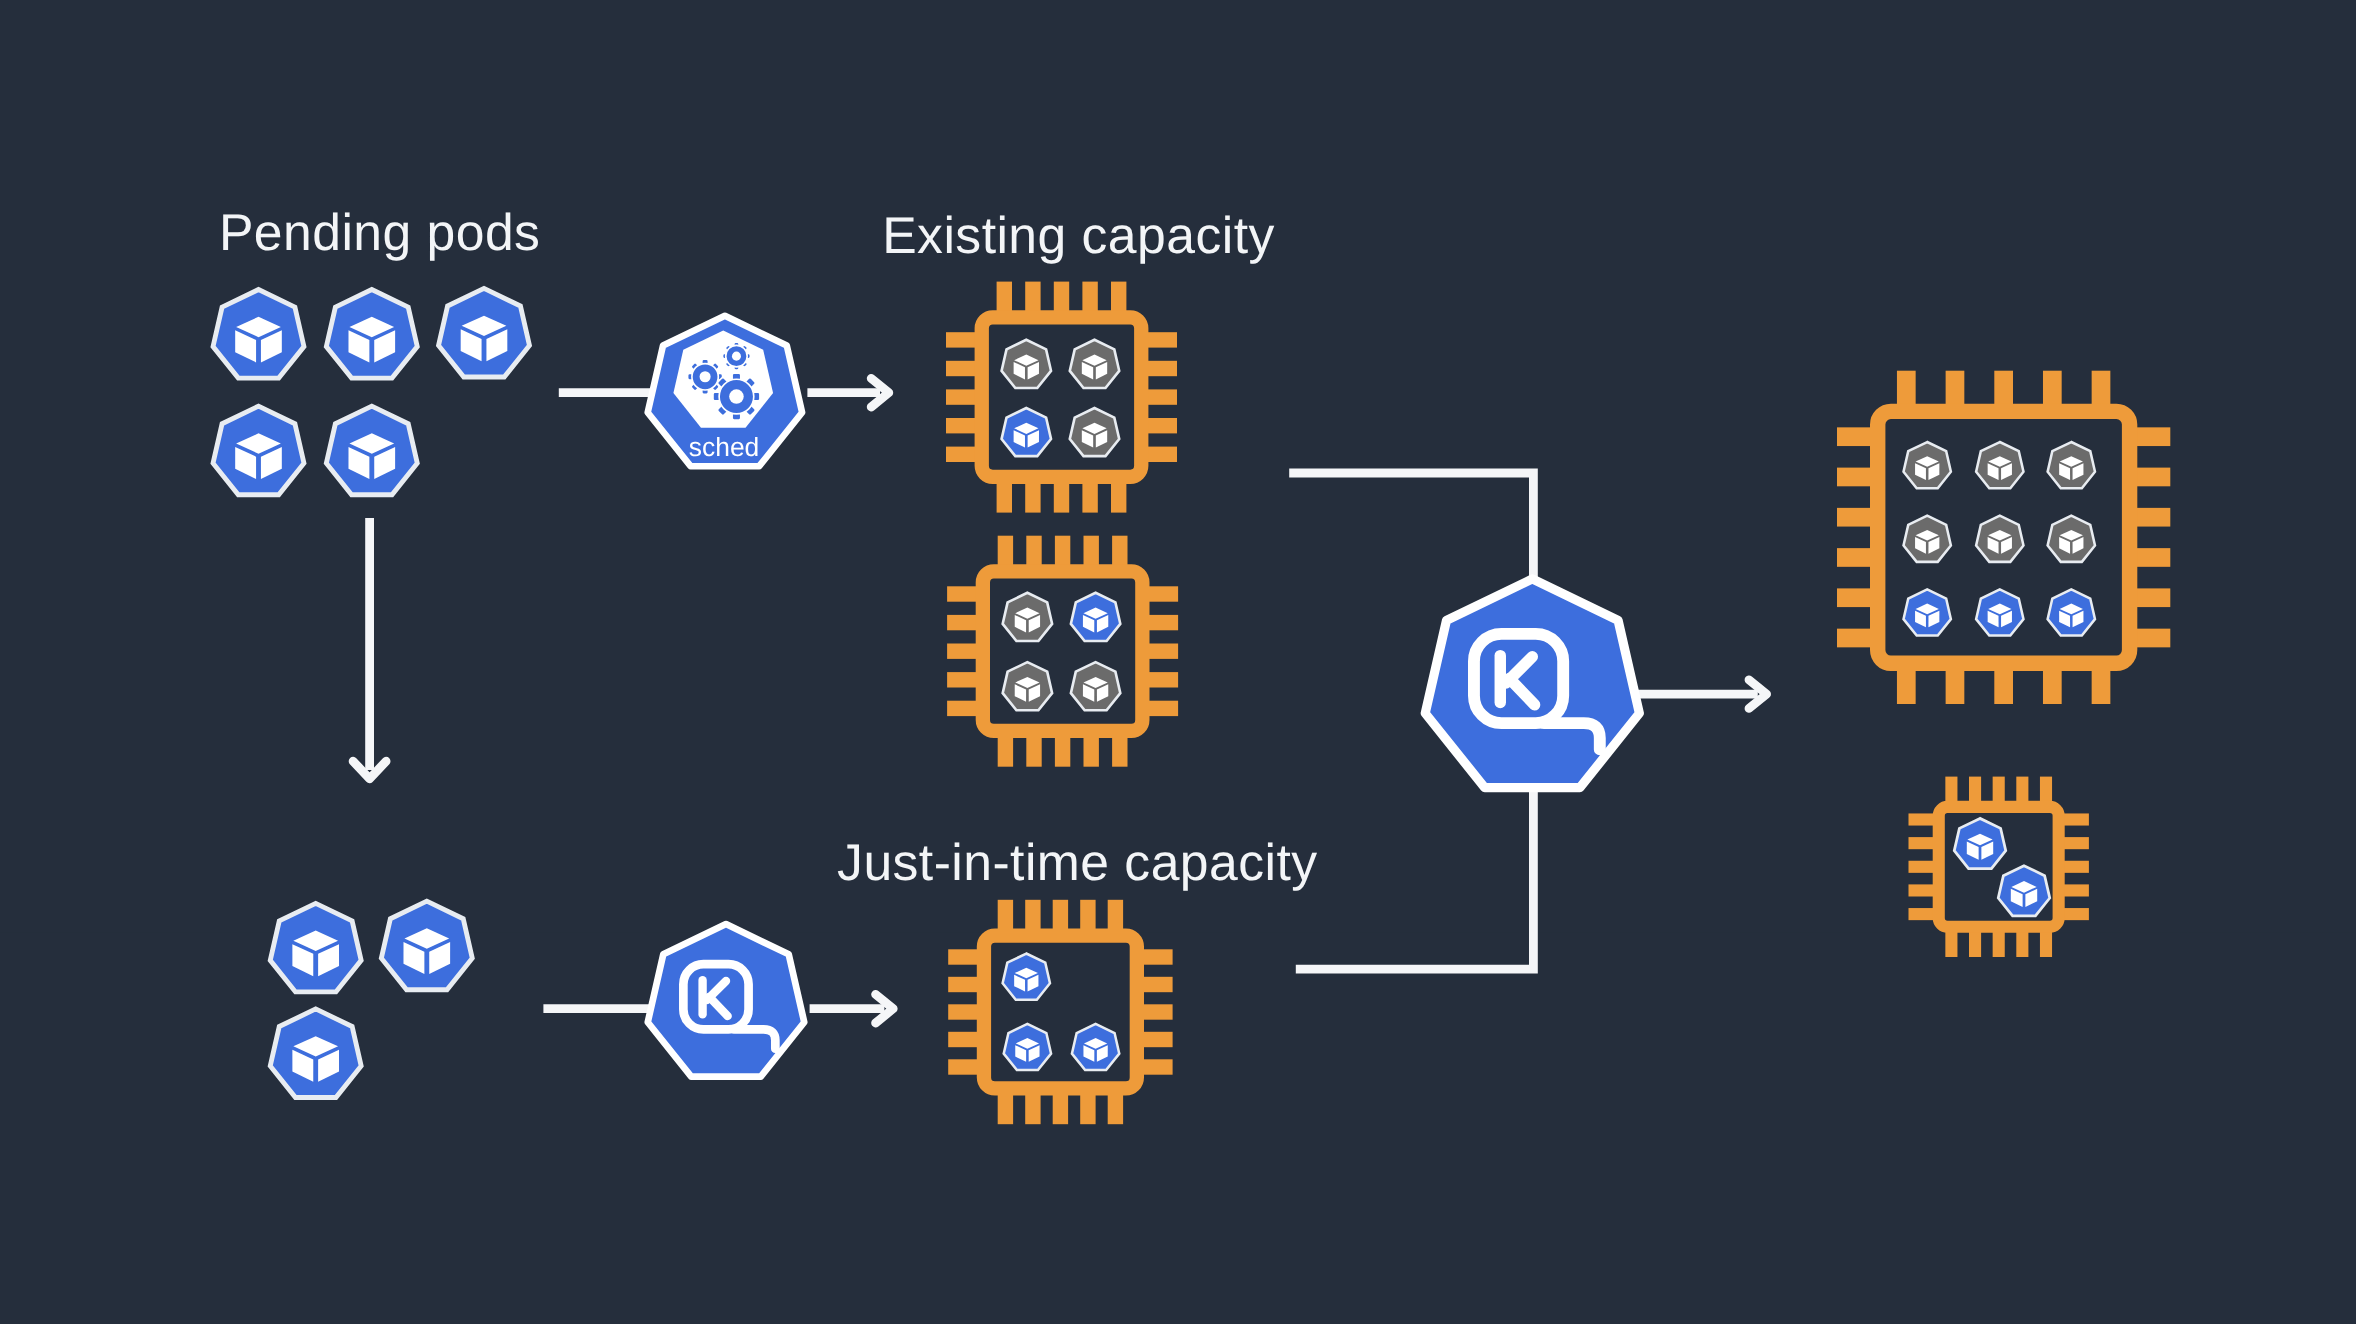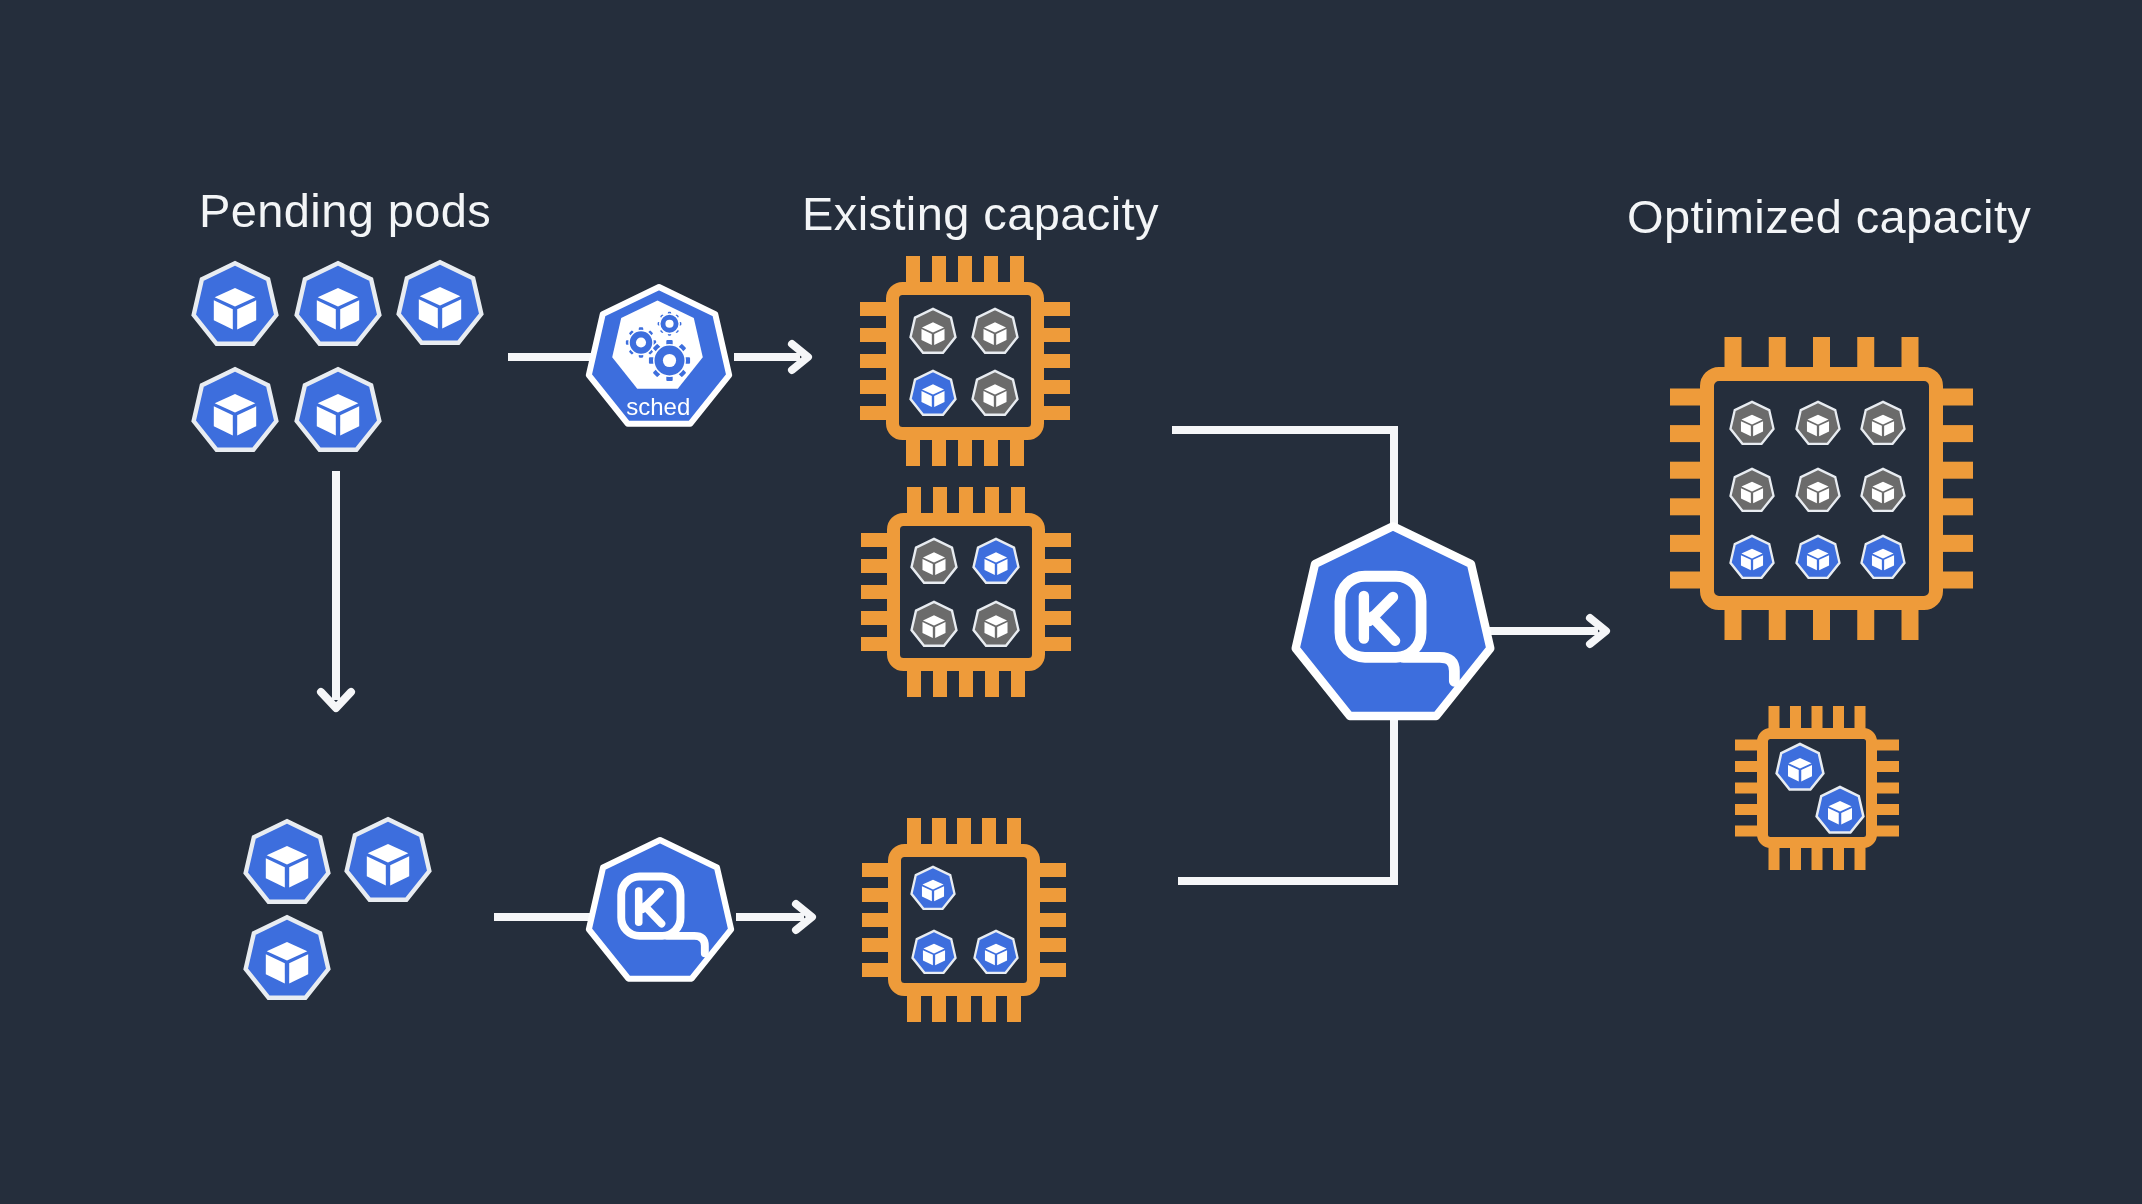--- a/index.html
+++ b/index.html
@@ -37,21 +37,21 @@
     <path d="M 736 917 H 804"></path>
     <path class="chev" d="M 796 904 L 812 917 L 796 930"></path>
     <path d="M 1172 430 H 1394 V 640"></path>
     <path d="M 1178 881 H 1394 V 640"></path>
     <path d="M 1450 631 H 1598"></path>
     <path class="chev" d="M 1590 618 L 1606 631 L 1590 644"></path>
   </svg>
 
   <div class="title" style="left:199px;top:183px">Pending pods</div>
   <div class="title" style="left:802px;top:186px">Existing capacity</div>
-  <div class="title" style="left:1627px;top:189px">Optimized capacity</div>
+  <div class="title" style="left:761px;top:756px">Just-in-time capacity</div>
 
   <div class="layer">
       <svg width="210" height="210" viewBox="0 0 210 210" style="position:absolute;left:860px;top:256px;overflow:visible">
         <rect x="46" y="0" width="14" height="32" fill="#ee9b3a"></rect>
         <rect x="46" y="178" width="14" height="32" fill="#ee9b3a"></rect>
         <rect x="72" y="0" width="14" height="32" fill="#ee9b3a"></rect>
         <rect x="72" y="178" width="14" height="32" fill="#ee9b3a"></rect>
         <rect x="98" y="0" width="14" height="32" fill="#ee9b3a"></rect>
         <rect x="98" y="178" width="14" height="32" fill="#ee9b3a"></rect>
         <rect x="124" y="0" width="14" height="32" fill="#ee9b3a"></rect>

